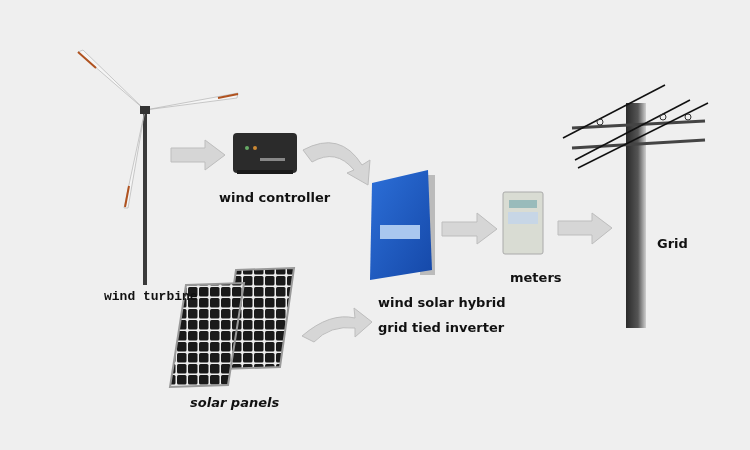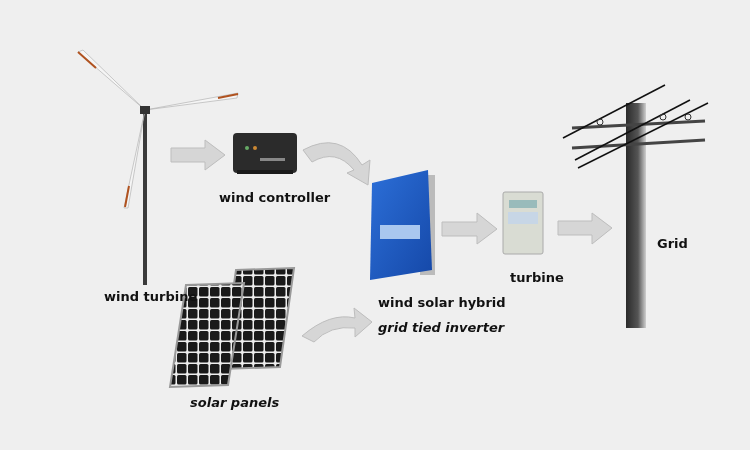--- a/index.html
+++ b/index.html
@@ -81,18 +81,18 @@
 
   <g>
     <path d="M236,270 L294,268 L280,367 L222,369 Z" fill="url(#cells)" stroke="#999" stroke-width="2"></path>
     <path d="M186,285 L244,283 L228,385 L170,387 Z" fill="url(#cells)" stroke="#999" stroke-width="2"></path>
   </g>
 
   <path d="M302,336 Q330,312 355,318 L354,308 L372,322 L355,337 L355,328 Q330,325 314,342 Z" fill="#d6d6d6" stroke="#bdbdbd"></path>
 </svg>
 
 <div class="label" style="left:219px;top:190px;">wind controller</div>
-<div class="label" style="left:104px;top:289px;">wind turbine</div>
+<div class="label" style="left:104px;top:289px;font-family:Liberation Mono, monospace;">wind turbine</div>
 <div class="label" style="left:378px;top:295px;">wind solar hybrid</div>
-<div class="label" style="left:378px;top:320px;font-style:italic;">grid tied inverter</div>
-<div class="label" style="left:510px;top:270px;">turbine</div>
+<div class="label" style="left:378px;top:320px;">grid tied inverter</div>
+<div class="label" style="left:510px;top:270px;">meters</div>
 <div class="label" style="left:657px;top:236px;">Grid</div>
 <div class="label" style="left:190px;top:395px;font-style:italic;">solar panels</div>
 
 </body></html>

